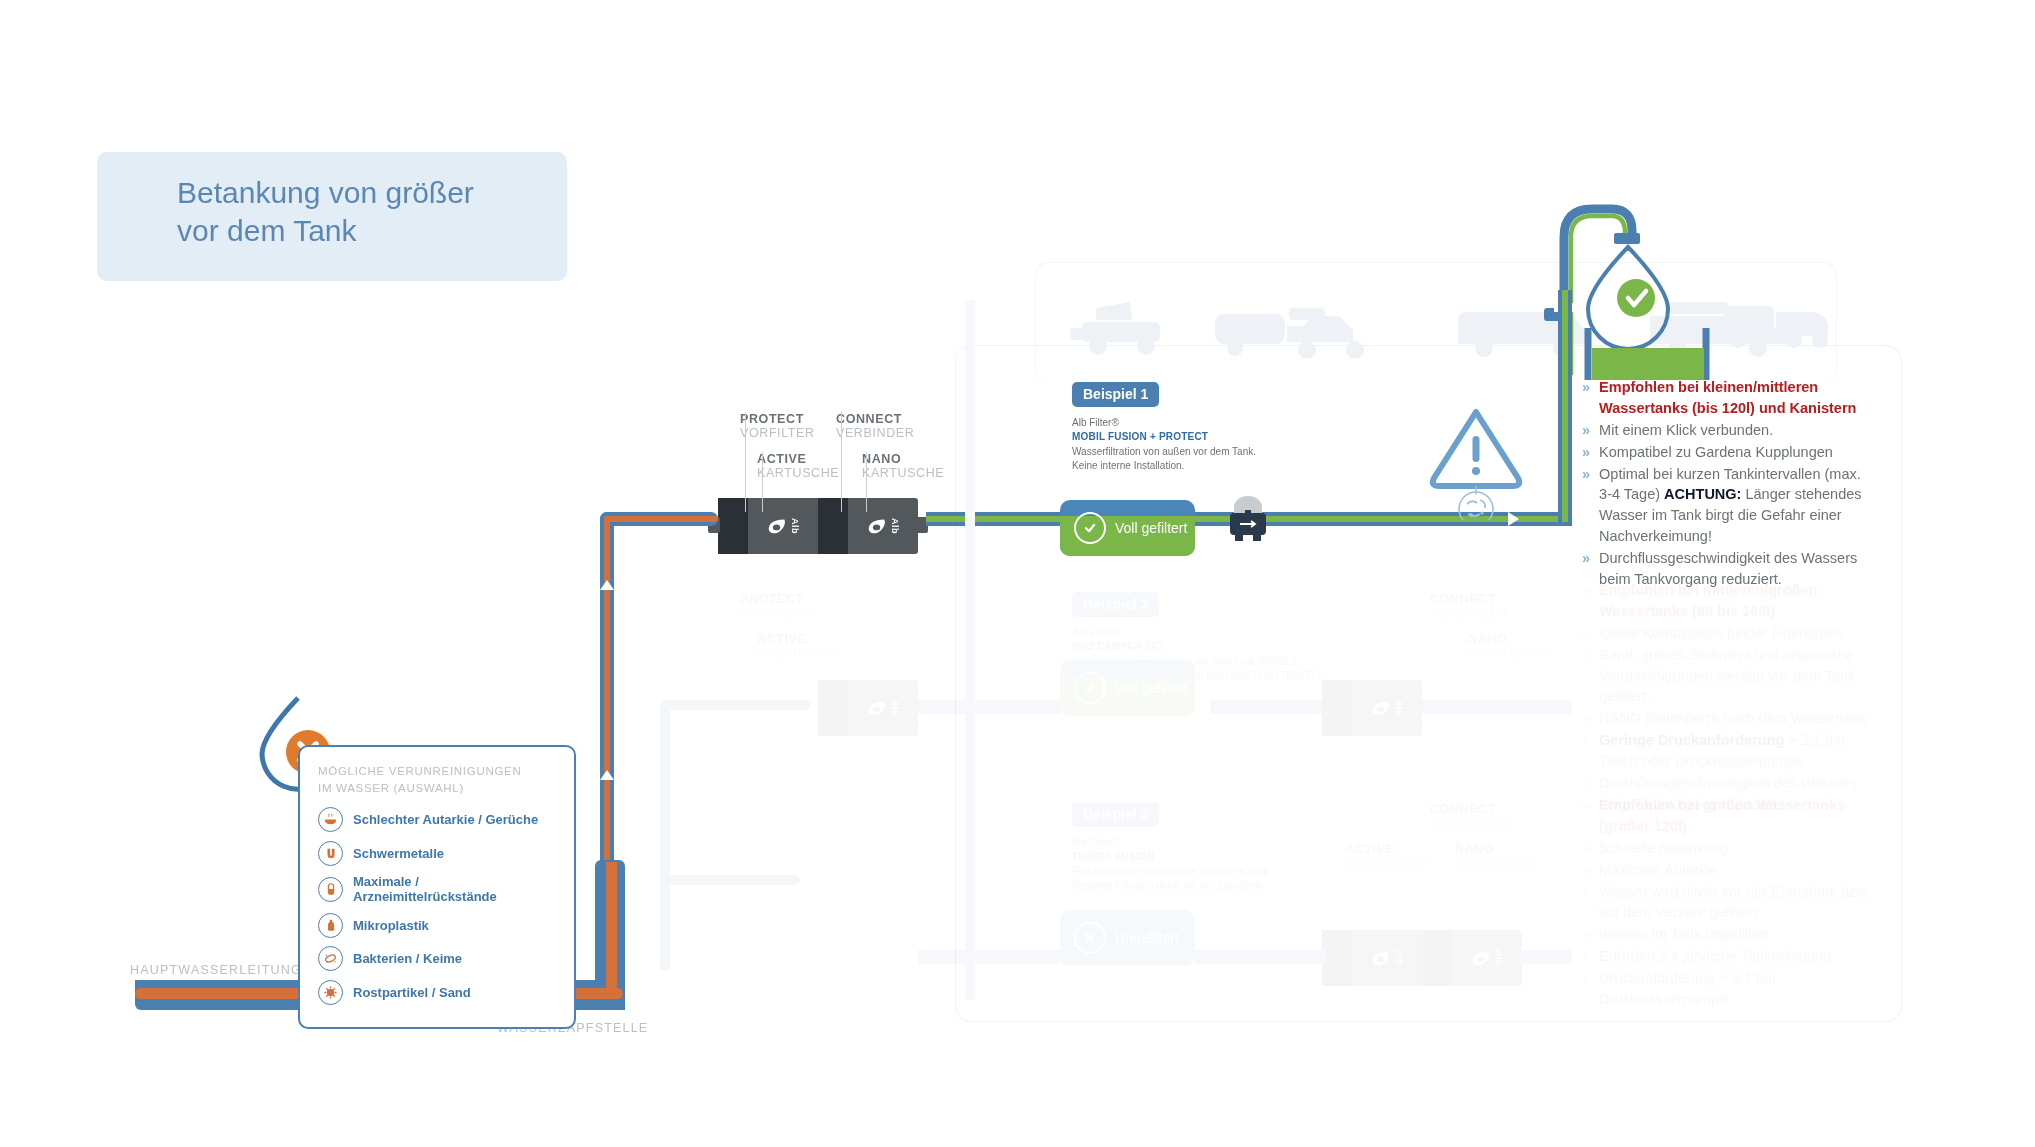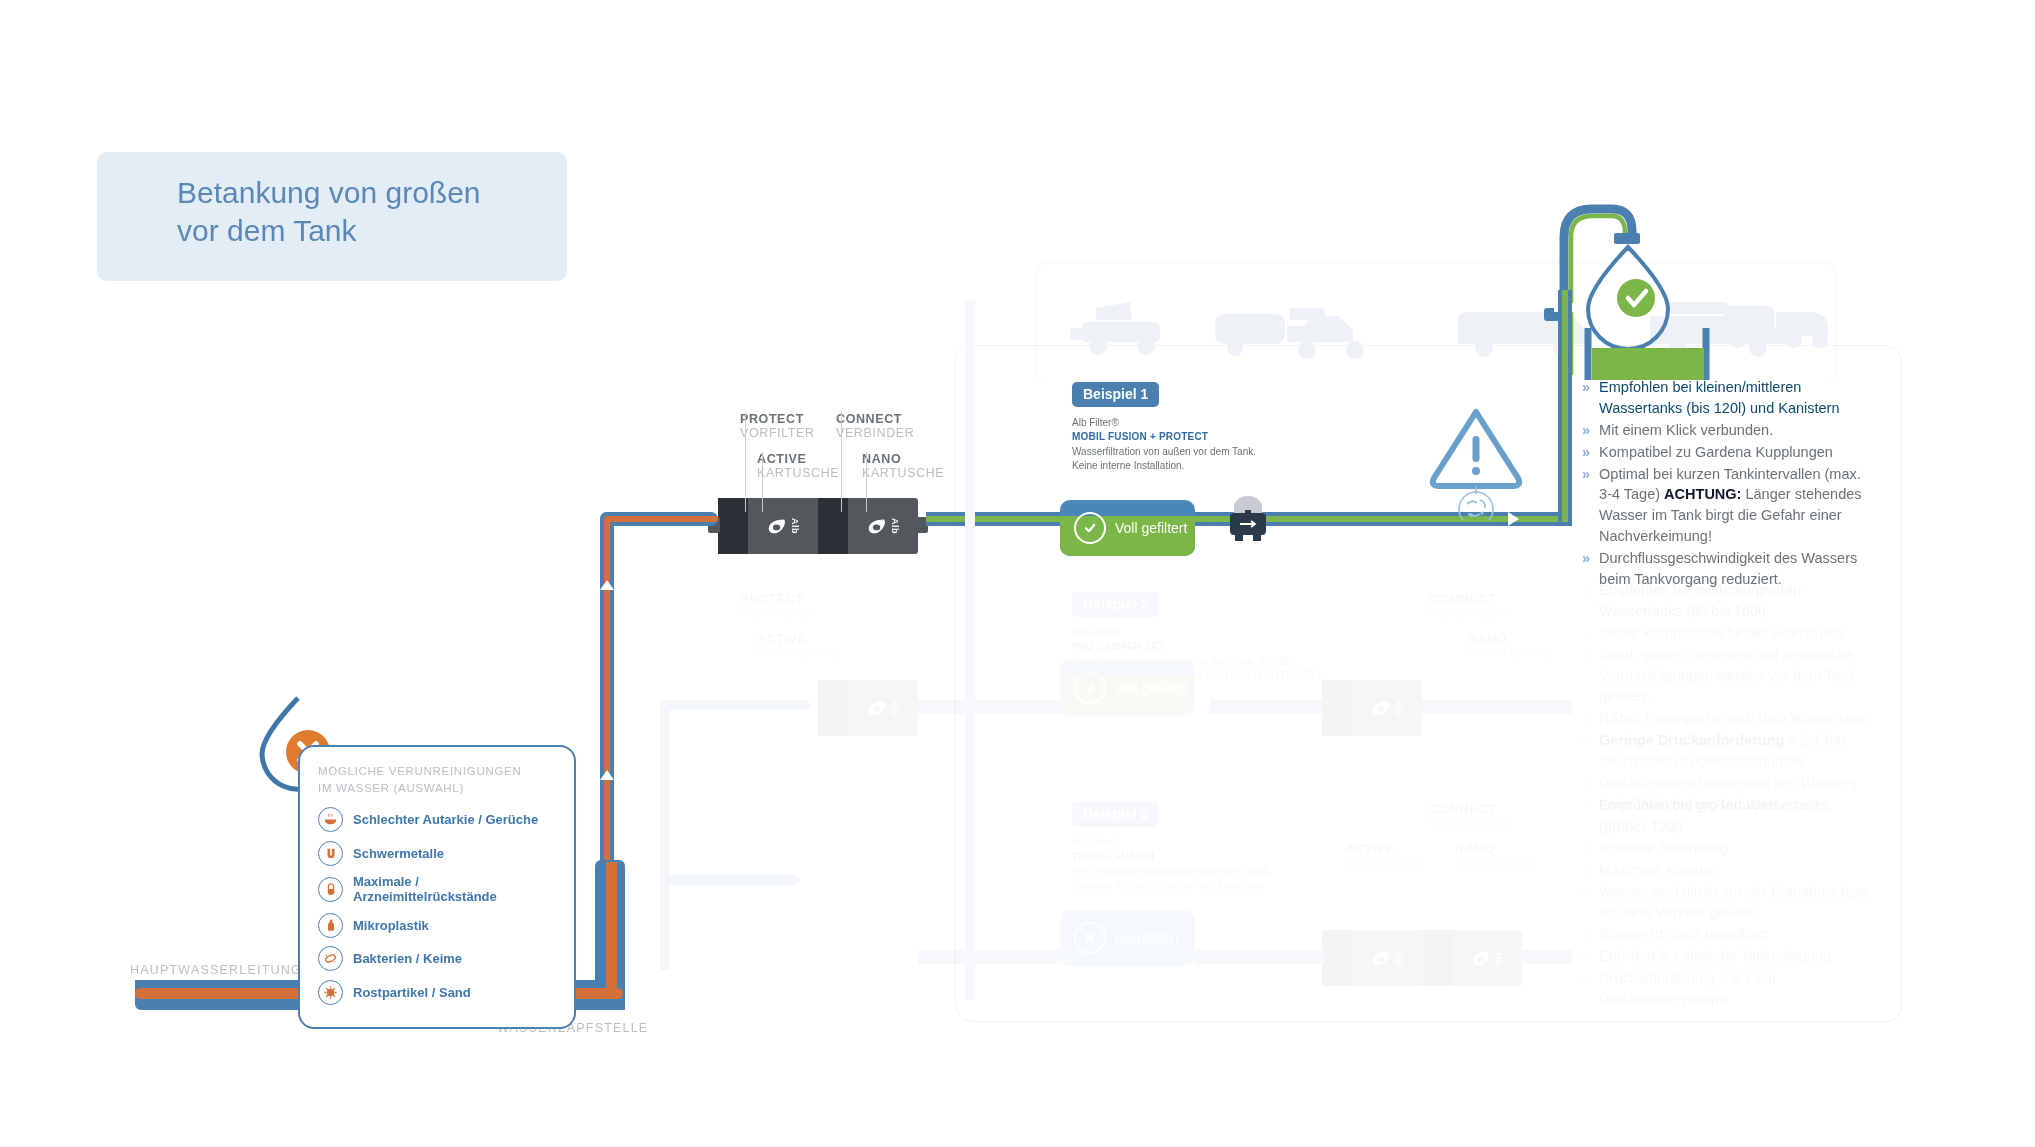--- a/index.html
+++ b/index.html
@@ -18,21 +18,21 @@
   #title-body{background:#e3edf6;padding:22px 0 30px 0;}
   #title-body .big{color:#5a87b4;font-size:30px;line-height:1.28;margin-left:80px;font-weight:400;}
 
   
   .cap{color:#b9bfc4;font-size:12.5px;letter-spacing:1.2px;}
   .cap-dk{color:#6b7277;font-size:12.5px;letter-spacing:.6px;font-weight:bold;}
   .cap-lt{color:#b9bfc4;font-size:12.5px;letter-spacing:.6px;}
 
   
   #pollutant-card{left:298px;top:745px;width:278px;background:#fff;border:2px solid #4a7fb0;
-                  border-radius:16px;padding:16px 18px 14px 18px;box-sizing:border-box;z-index:30;}
+                  border-radius:10px;padding:16px 18px 14px 18px;box-sizing:border-box;z-index:30;}
   #pollutant-card .hdr{color:#b9bfc4;font-size:11.5px;letter-spacing:.7px;line-height:1.45;margin-bottom:11px;}
   .poll-row{display:flex;align-items:center;margin:8.5px 0;}
   .poll-ic{width:23px;height:23px;border-radius:50%;border:1.6px solid #4a7fb0;
            margin-right:10px;flex:0 0 auto;display:flex;align-items:center;justify-content:center;}
   .poll-tx{color:#3f77ab;font-size:13px;font-weight:bold;}
 
   
   #stage{left:955px;top:345px;width:945px;height:675px;border:1.5px solid #eef3f8;border-radius:16px;}
   #vehicle-band{left:1035px;top:262px;width:800px;height:120px;border:1.5px solid #f2f5f9;
                 border-radius:14px;border-bottom:none;}
@@ -40,21 +40,21 @@
   
   .row-card{position:absolute;border:1.5px solid #eef3f8;border-radius:14px;}
   .badge{display:inline-block;background:#4a7fb0;color:#fff;font-size:14px;font-weight:bold;
          padding:4px 11px 5px 11px;border-radius:5px;}
   .desc{color:#6b7277;font-size:10px;line-height:1.44;margin-top:9px;}
   .desc .brand{color:#6b7277;}
   .desc .model{color:#2f6ca5;font-weight:bold;letter-spacing:.2px;}
   .bul{color:#6b7277;font-size:14.5px;line-height:1.44;}
   .bul .b{display:flex;margin-bottom:1px;}
   .bul .gl{color:#8fb3d4;margin-right:9px;flex:0 0 auto;font-weight:bold;}
-  .bul .hi{color:#0c4a6e;font-weight:normal;}
+  .bul .hi{color:#b91c1c;font-weight:bold;}
   .bul b{color:#0f172a;}
 
   .faded{opacity:.052;}
   .faded2{opacity:.052;}
 
   
   .filter{position:absolute;height:56px;background:#52585c;border-radius:3px;display:flex;align-items:stretch;}
   .filter .cap-seg{width:30px;background:#2b3036;}
   .filter .cart{flex:1;display:flex;align-items:center;justify-content:center;}
   .albmark{display:flex;align-items:center;}
@@ -79,21 +79,21 @@
   .arrow-r{position:absolute;width:0;height:0;border-left:11px solid #fff;
            border-top:7px solid transparent;border-bottom:7px solid transparent;}
   .arrow-u{position:absolute;width:0;height:0;border-bottom:10px solid #fff;
            border-left:7px solid transparent;border-right:7px solid transparent;}
 </style>
 </head>
 <body>
 
 <div class="abs" id="title-card">
   <div id="title-body">
-    <div class="big">Betankung von großen</div>
+    <div class="big">Betankung von größer</div>
     <div class="big">vor dem Tank</div>
   </div>
 </div>
 
 <div class="abs" id="vehicle-band"></div>
 <div class="abs" id="stage"></div>
 
 <svg class="abs" style="left:1060px;top:292px;" width="790" height="80" viewBox="0 0 790 80">
   <g fill="#eef2f7">
     <g>

